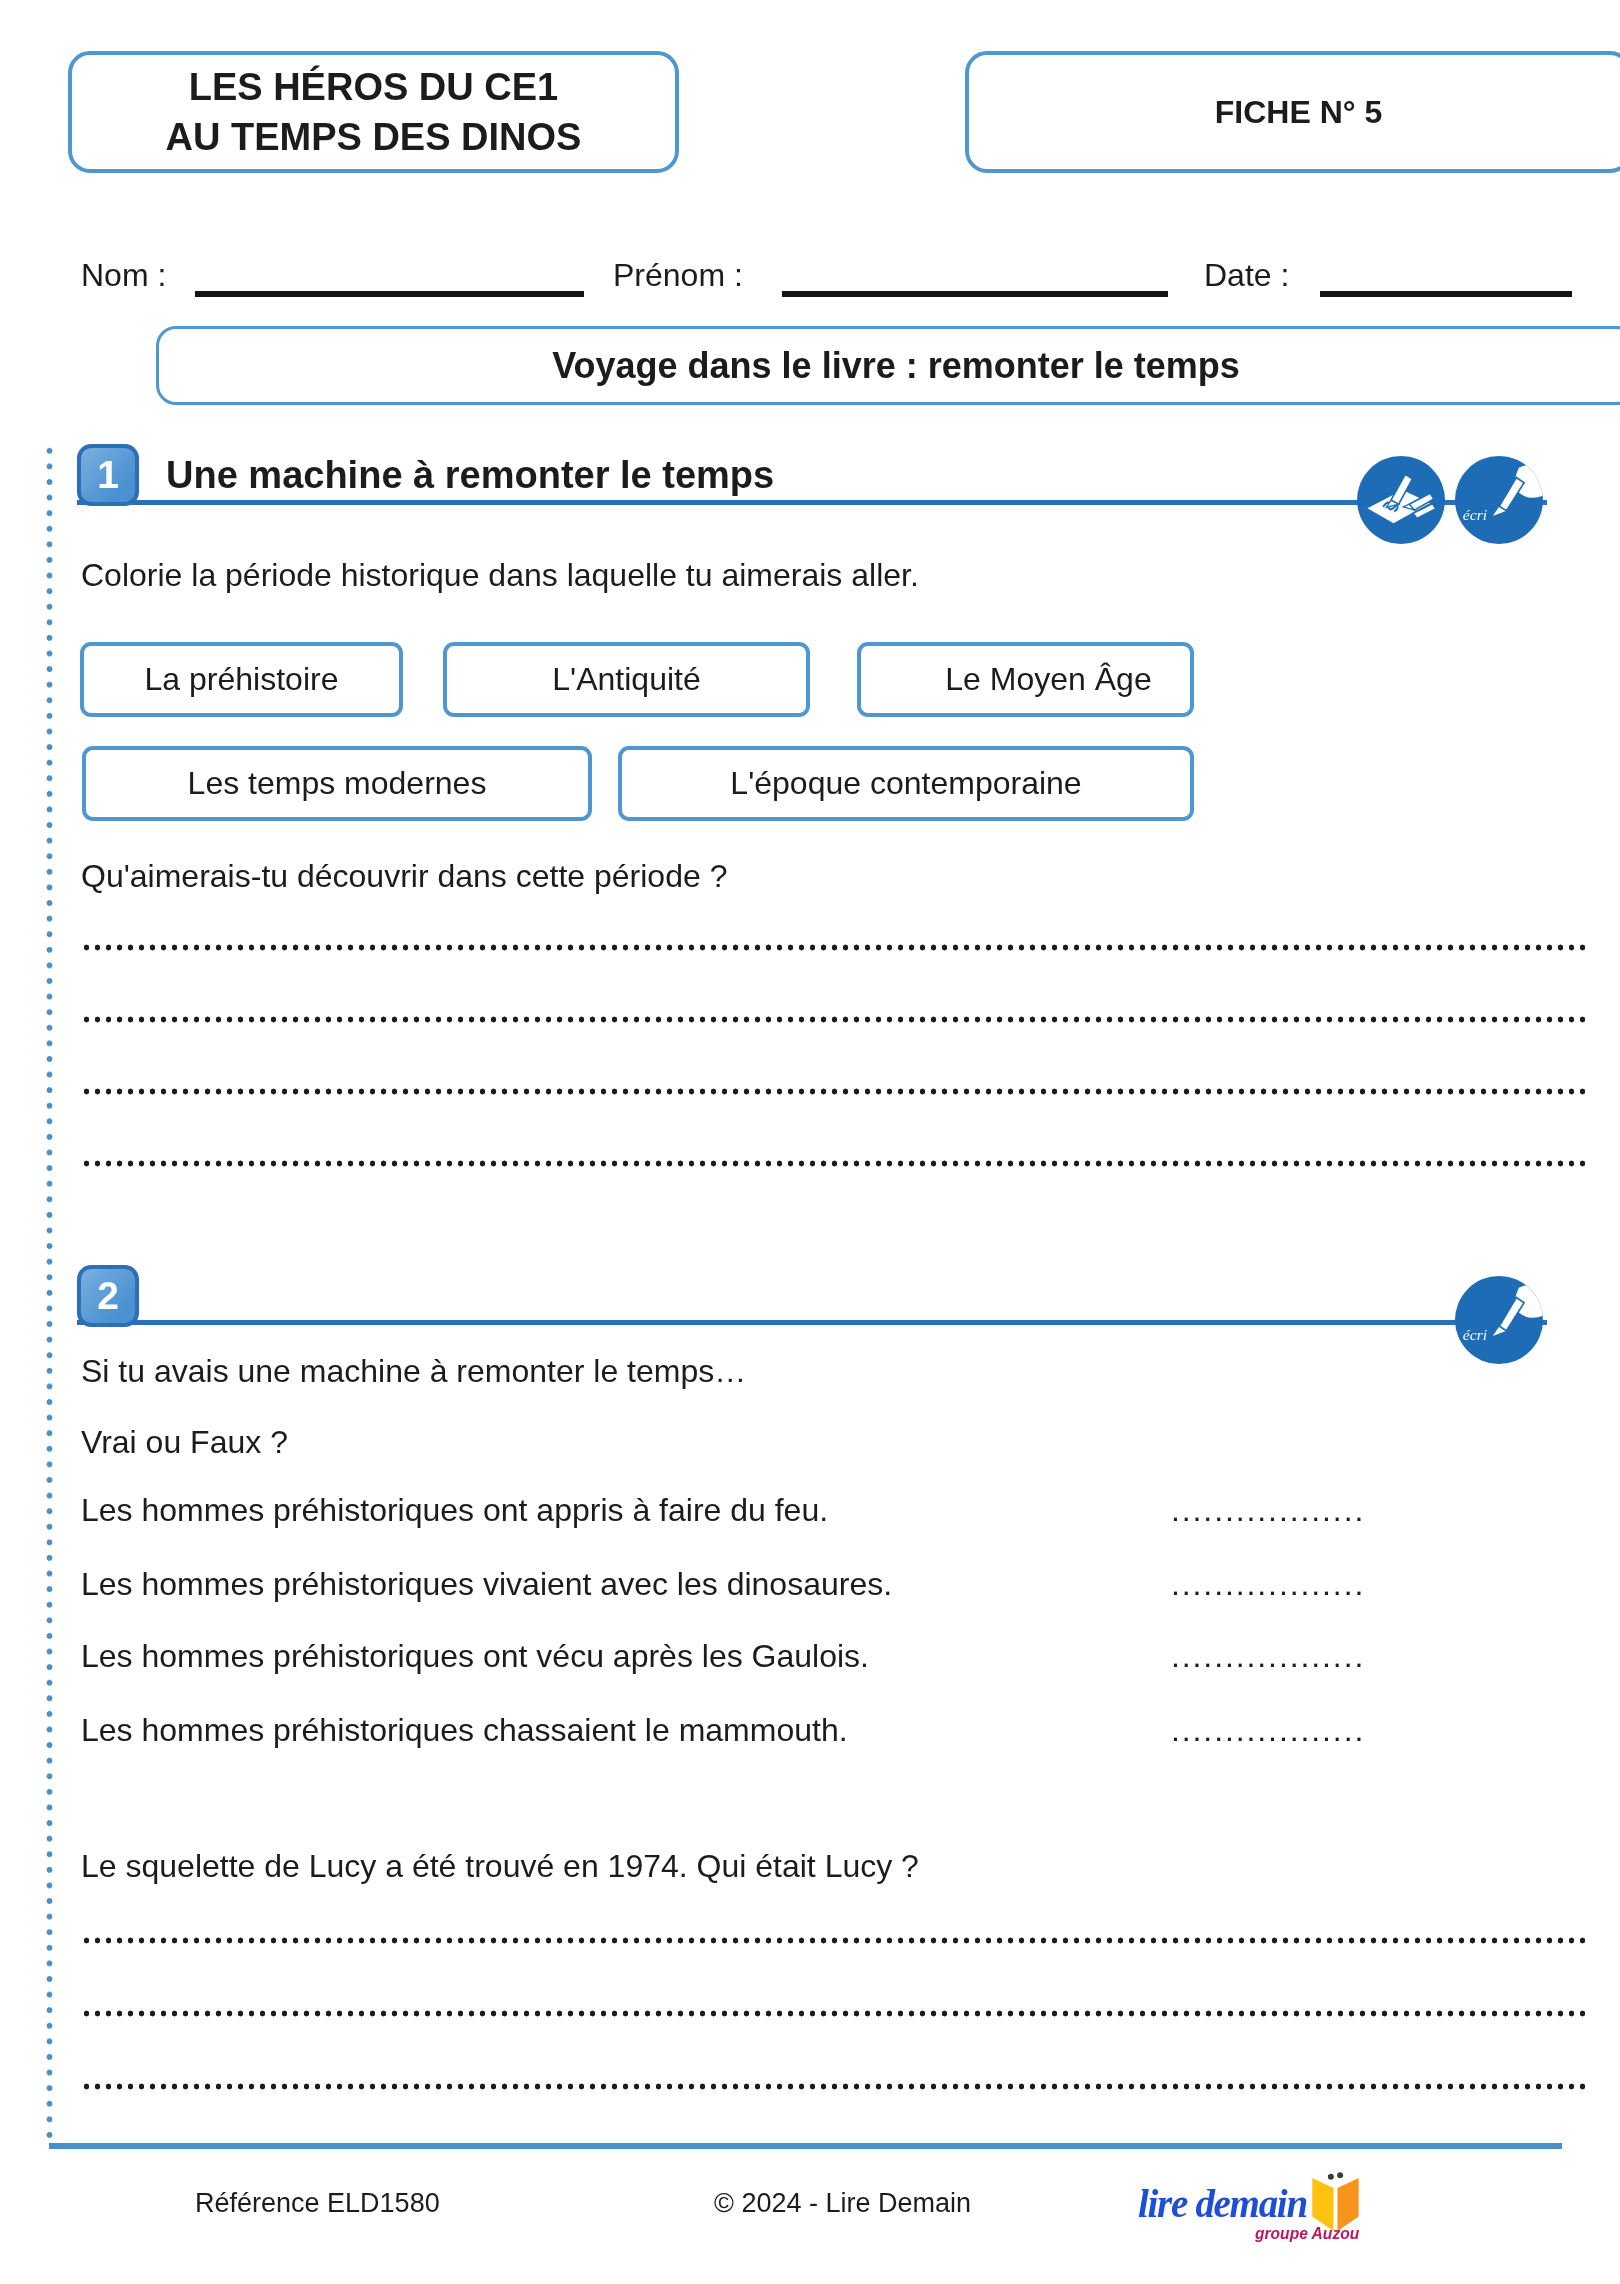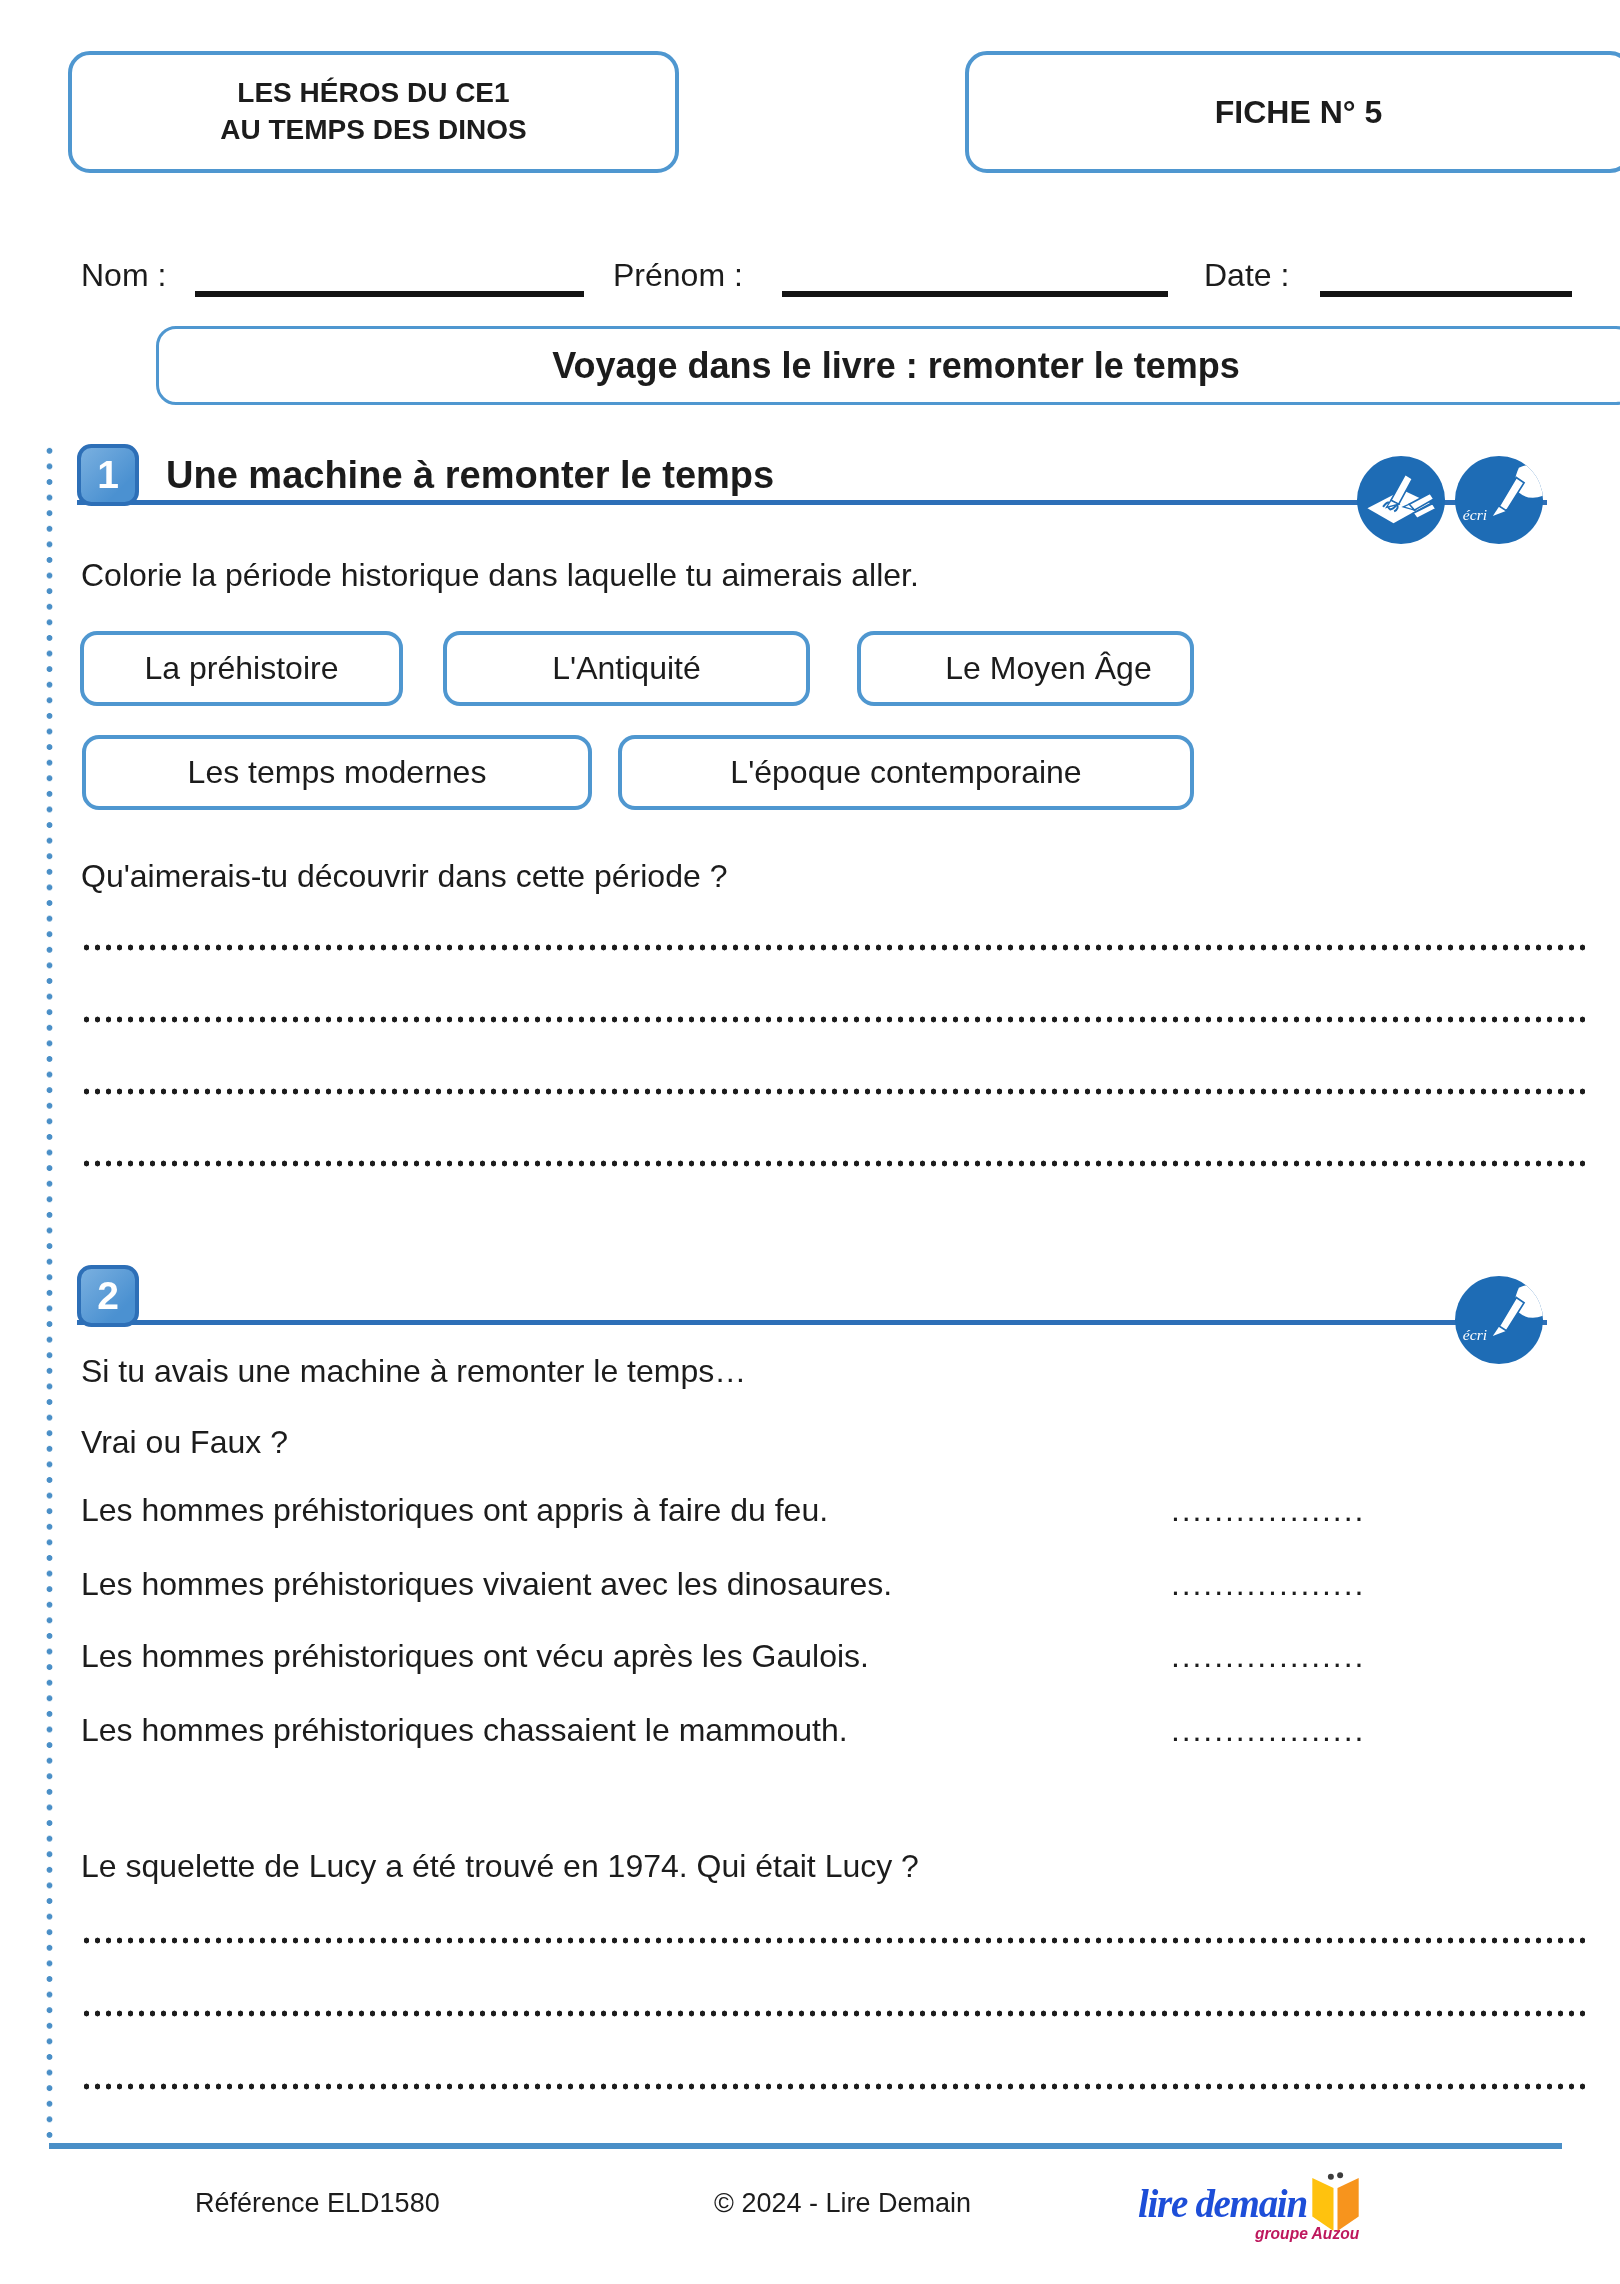--- a/index.html
+++ b/index.html
@@ -5,21 +5,21 @@
   html,body{margin:0;padding:0;background:#888;}
   .page{
     position:relative; width:1620px; height:2284px; background:#ffffff;
     font-family:"Liberation Sans", sans-serif; color:#1c1c1c; overflow:hidden;
   }
   
   .hbox{
     position:absolute; border:4.5px solid #4f97d0; border-radius:22px; box-sizing:border-box;
     display:flex; align-items:center; justify-content:center; text-align:center; background:#fff;
   }
-  .series-box{left:68px; top:51px; width:611px; height:122px; font-size:28px; font-weight:bold; line-height:1.32;}
+  .series-box{left:68px; top:51px; width:611px; height:122px; font-size:38px; font-weight:bold; line-height:1.32;}
   .fiche-box{left:965px; top:51px; width:667px; height:122px; font-size:32px; font-weight:bold;}
   
   .id-label{position:absolute; top:257px; font-size:32px;}
   .wline{position:absolute; height:5.8px; background:#141414;}
   
   .banner{
     position:absolute; left:156px; top:326px; width:1480px; height:79px;
     border:3.9px solid #4f97d0; border-radius:20px; box-sizing:border-box;
     display:flex; align-items:center; justify-content:center;
     font-size:36px; font-weight:bold;
@@ -39,22 +39,22 @@
     display:flex; align-items:center; justify-content:center; z-index:3;
   }
   .sec-title{position:absolute; left:166px; font-size:38px; font-weight:bold; z-index:3;}
   .rule{position:absolute; left:77px; width:1470px; height:5.2px; background:#2d6fb7; z-index:1;}
   .circle-icon{position:absolute; width:88px; height:88px; z-index:2;}
   
   .para{position:absolute; left:81px; font-size:32px;}
   
   .pbox{
     position:absolute; height:75px; box-sizing:border-box;
-    border:4.5px solid #4f97d0; border-radius:17px;
-    display:flex; align-items:center; justify-content:center; font-size:32px; background:#fff;
+    border:4.5px solid #4f97d0; border-radius:11px;
+    display:flex; align-items:center; justify-content:center; font-size:32px; background:#fff;margin-top:11px;
   }
   
   .dotline{
     position:absolute; left:81px; width:1505px; height:6.5px;
     background-image:radial-gradient(circle, #1c1c1c 2.6px, rgba(0,0,0,0) 3px);
     background-size:11px 6.5px; background-repeat:repeat-x;
   }
   
   .stmt{position:absolute; left:81px; width:1479px; font-size:32px;}
   .stmt .dots{position:absolute; left:1090px; top:0; letter-spacing:1.9px;}

